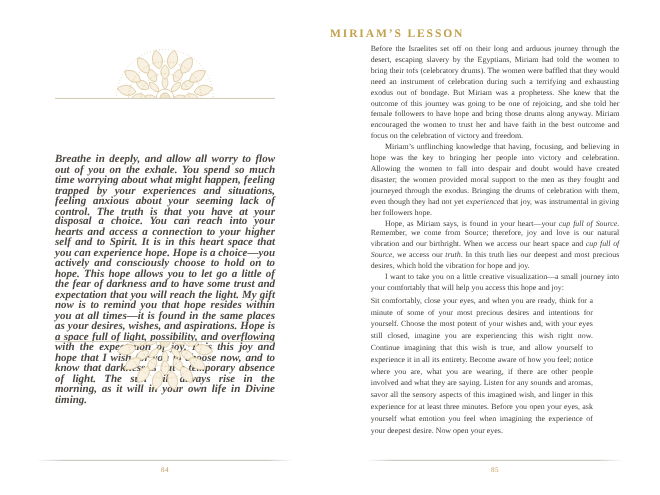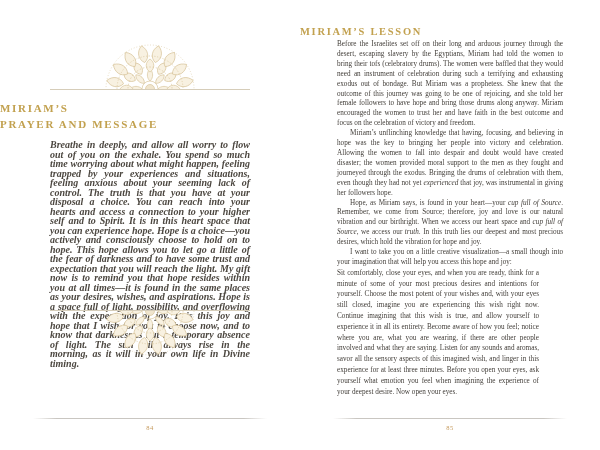--- a/index.html
+++ b/index.html
@@ -113,24 +113,20 @@
 <div>
 
   <section class="page left">
     <div class="ornament top">
       <svg viewBox="-46 -46 92 46" width="92" height="46">
           <use href="#mandala"></use>
         </svg>
     </div>
     <div class="rule header-rule"></div>
 
-    <h2 class="chapter-title">
-      <span>MIRIAM’S</span>
-      <span>PRAYER AND MESSAGE</span>
-    </h2>
 
     <p class="left-body">Breathe in deeply, and allow all worry to flow out of you on the exhale. You spend so much time worrying about what might happen, feeling trapped by your experiences and situations, feeling anxious about your seeming lack of control. The truth is that you have at your disposal a choice. You can reach into your hearts and access a connection to your higher self and to Spirit. It is in this heart space that you can experience hope. Hope is a choice—you actively and consciously choose to hold on to hope. This hope allows you to let go a little of the fear of darkness and to have some trust and expectation that you will reach the light. My gift now is to remind you that hope resides within you at all times—it is found in the same places as your desires, wishes, and aspirations. Hope is a space full of light, possibility, and overflowing with the expectation of joy. It is this joy and hope that I wish for you to choose now, and to know that darkness is but a temporary absence of light. The sun will always rise in the morning, as it will in your own life in Divine timing.</p>
 
     <div class="rule closing-rule"></div>
     <div class="ornament bottom">
       <svg viewBox="-46 0 92 46" width="92" height="46">
           <use href="#mandala"></use>
         </svg>
     </div>
 
@@ -140,21 +136,21 @@
 
   <section class="page right">
     <h2 class="chapter-title">
       <span>MIRIAM’S LESSON</span>
     </h2>
 
     <div class="right-body">
       <p><span>Before the Israelites set off on their long and arduous journey through the desert, escaping slavery by the Egyptians, Miriam had told the women to bring their tofs (celebratory drums). The women were baffled that they would need an instrument of celebration during such a terrifying and exhausting exodus out of bondage. But Miriam was a prophetess. She knew that the outcome of this journey was going to be one of rejoicing, and she told her female followers to have hope and bring those drums along anyway. Miriam encouraged the women to trust her and have faith in the best outcome and focus on the celebration of victory and freedom.</span></p>
       <p class="indent"><span>Miriam’s unflinching knowledge that having, focusing, and believing in hope was the key to bringing her people into victory and celebration. Allowing the women to fall into despair and doubt would have created disaster; the women provided moral support to the men as they fought and journeyed through the exodus. Bringing the drums of celebration with them, even though they had not yet </span><em>experienced</em><span> that joy, was instrumental in giving her followers hope.</span></p>
       <p class="indent"><span>Hope, as Miriam says, is found in your heart—your </span><em>cup full of Source</em><span>. Remember, we come from Source; therefore, joy and love is our natural vibration and our birthright. When we access our heart space and </span><em>cup full of Source</em><span>, we access our </span><em>truth</em><span>. In this truth lies our deepest and most precious desires, which hold the vibration for hope and joy.</span></p>
-      <p class="indent"><span>I want to take you on a little creative visualization—a small though into your imagination that will help you access this hope and joy:</span></p>
+      <p class="indent"><span>I want to take you on a little creative visualization—a small journey into your comfortably that will help you access this hope and joy:</span></p>
       <p class="quote">Sit comfortably, close your eyes, and when you are ready, think for a minute of some of your most precious desires and intentions for yourself. Choose the most potent of your wishes and, with your eyes still closed, imagine you are experiencing this wish right now. Continue imagining that this wish is true, and allow yourself to experience it in all its entirety. Become aware of how you feel; notice where you are, what you are wearing, if there are other people involved and what they are saying. Listen for any sounds and aromas, savor all the sensory aspects of this imagined wish, and linger in this experience for at least three minutes. Before you open your eyes, ask yourself what emotion you feel when imagining the experience of your deepest desire. Now open your eyes.</p>
     </div>
 
     <div class="rule footer-rule"></div>
     <div class="page-number">85</div>
   </section>
 
 </div>
 
 </body></html>

